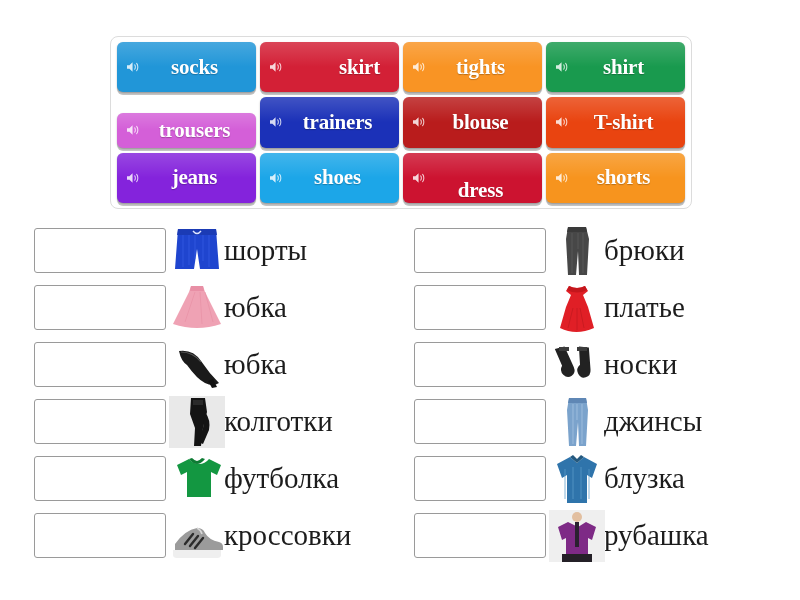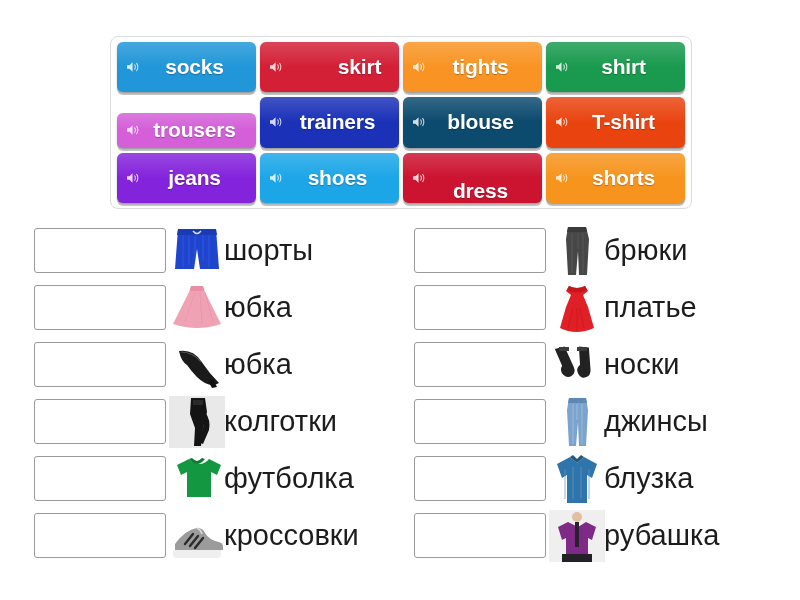--- a/index.html
+++ b/index.html
@@ -3,21 +3,21 @@
 <meta charset="utf-8">
 <style>
   * { box-sizing: border-box; }
   html, body {
     margin: 0; padding: 0;
     width: 800px; height: 600px;
     background: #ffffff;
     font-family: "Liberation Sans", sans-serif;
     overflow: hidden;
   }
-  #root { position: relative; width: 800px; height: 452px; }
+  #root { position: relative; width: 800px; height: 452px; font-family: Liberation Serif, serif; }
 
   
   .wordbank {
     position: absolute;
     left: 110px; top: 36px;
     width: 582px; height: 173px;
     border: 1px solid #dcdcdc;
     border-radius: 8px;
     background: #ffffff;
     padding: 5px 6px;
@@ -161,21 +161,21 @@
         <div class="tile" style="background: rgb(27, 49, 184);">
           <span class="spk">
             <svg viewBox="0 0 16 14" width="15" height="13" aria-hidden="true">
               <path fill="#ffffff" d="M1 5h2.6L7 2v10L3.6 9H1z"></path>
               <path fill="none" stroke="#ffffff" stroke-width="1.1" stroke-linecap="round" d="M9.3 4.6c.9.9.9 3.9 0 4.8"></path>
               <path fill="none" stroke="#ffffff" stroke-width="1.1" stroke-linecap="round" d="M11.4 3c1.7 1.8 1.7 6.2 0 8"></path>
             </svg>
           </span>
           <span class="tile-label">trainers</span>
         </div>
-        <div class="tile" style="background: #0c4a6e;">
+        <div class="tile" style="background: #b91c1c;">
           <span class="spk">
             <svg viewBox="0 0 16 14" width="15" height="13" aria-hidden="true">
               <path fill="#ffffff" d="M1 5h2.6L7 2v10L3.6 9H1z"></path>
               <path fill="none" stroke="#ffffff" stroke-width="1.1" stroke-linecap="round" d="M9.3 4.6c.9.9.9 3.9 0 4.8"></path>
               <path fill="none" stroke="#ffffff" stroke-width="1.1" stroke-linecap="round" d="M11.4 3c1.7 1.8 1.7 6.2 0 8"></path>
             </svg>
           </span>
           <span class="tile-label">blouse</span>
         </div>
         <div class="tile" style="background: rgb(233, 68, 16);">

